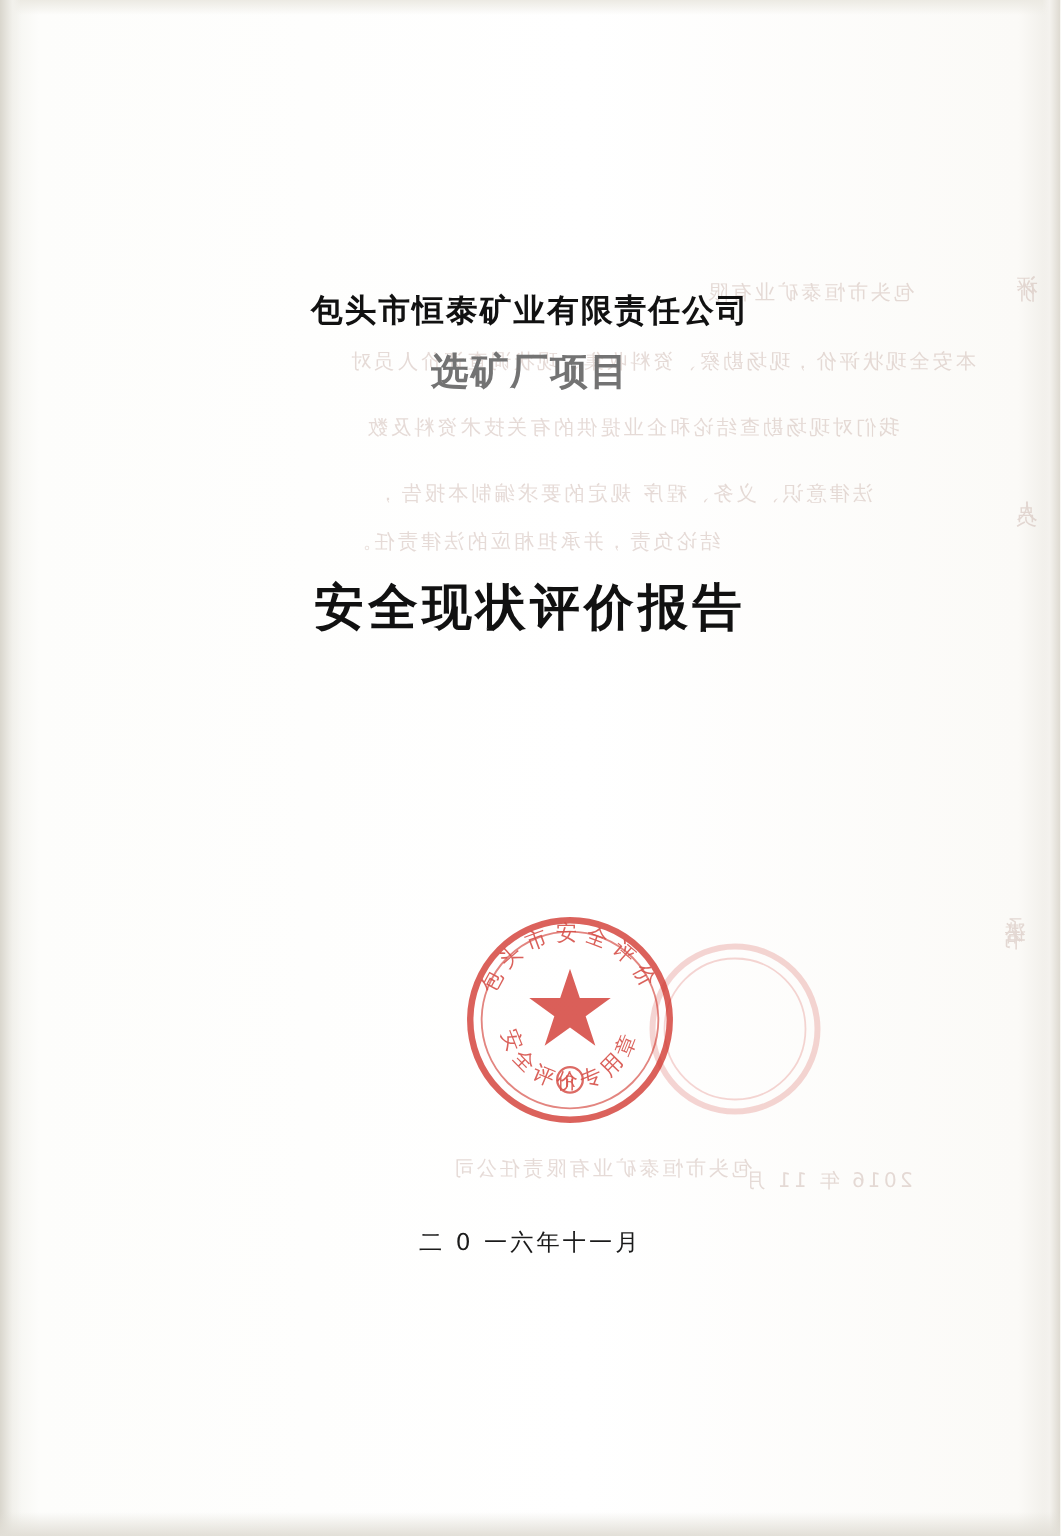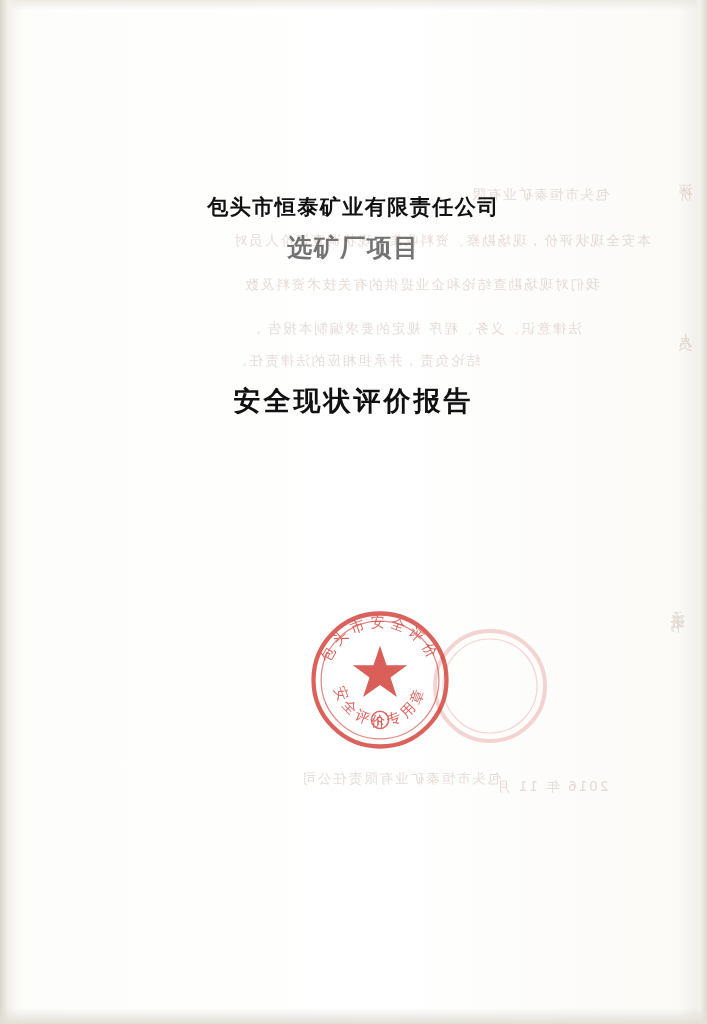--- a/index.html
+++ b/index.html
@@ -96,21 +96,21 @@
     letter-spacing: 1.5px;
     color: #737373;
     line-height: 1.9;
   }
   .report-type {
     position: absolute;
     top: 383px;
     left: 0;
     right: 0;
     text-align: center;
-    font-size: 27px;
+    font-size: 33px;
     font-weight: bold;
     letter-spacing: 3px;
     color: #111;
   }
 
   .signatories {
     position: absolute;
     top: 622px;
     left: 240px;
     font-size: 15.5px;
@@ -221,14 +221,15 @@
       <g fill="#d0342c" opacity="0.92">
         <polygon points="80,44 86.9,64.6 108.6,64.6 91.0,77.4 97.8,98.0 80,85.3 62.2,98.0 69.0,77.4 51.4,64.6 73.1,64.6"></polygon>
       </g>
       <g opacity="0.85">
         <circle cx="80" cy="122" r="9" fill="none" stroke="#d0342c" stroke-width="1.6"></circle>
         <text x="80" y="127" text-anchor="middle" font-family="'DejaVu Sans','Liberation Sans',sans-serif" font-size="11" fill="#d0342c">R</text>
       </g>
     </svg>
   </div>
 
+  <div class="doc-date">二 0 一六年十一月</div>
 
 </div>
 
 </body></html>

